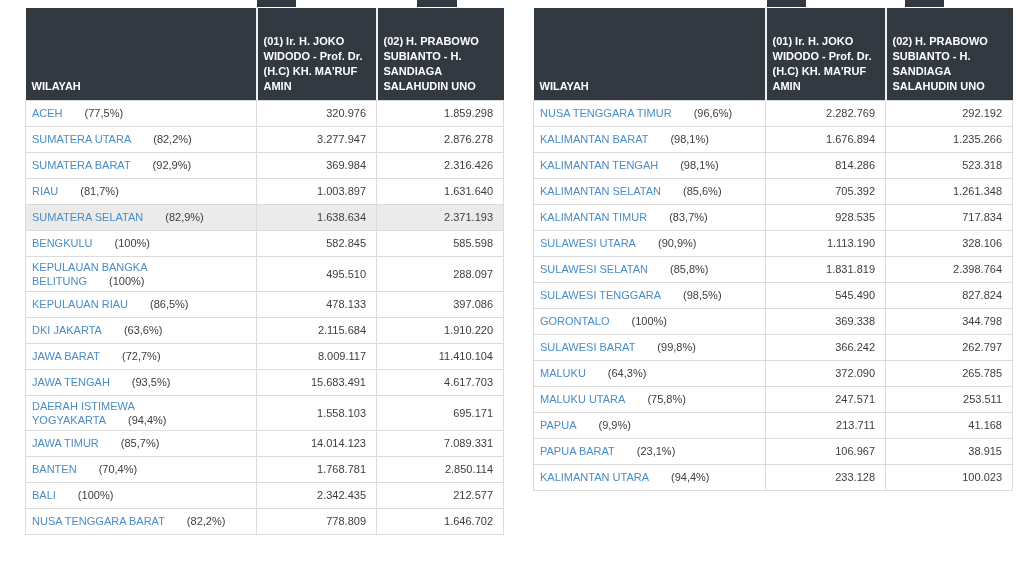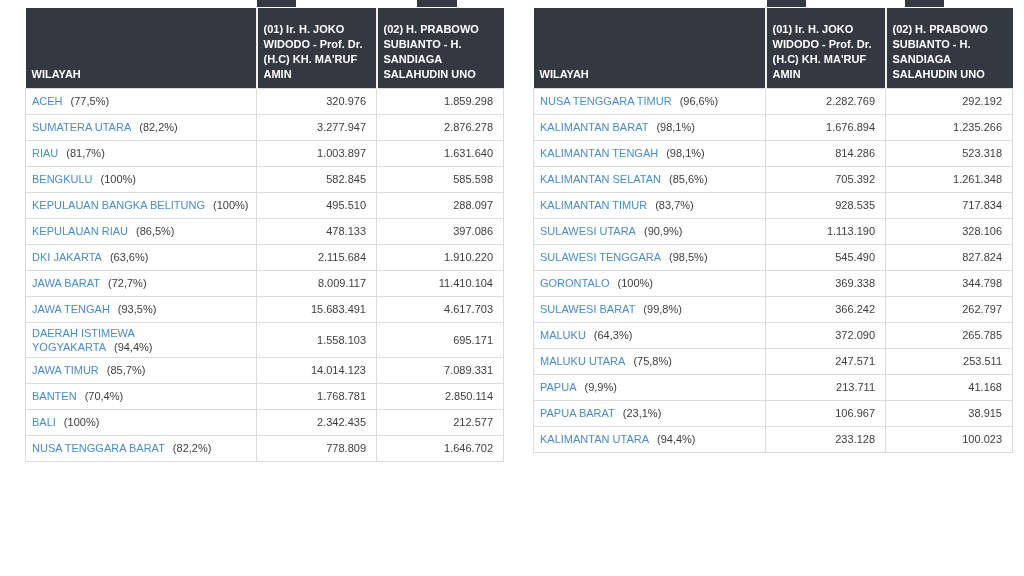--- a/index.html
+++ b/index.html
@@ -16,39 +16,39 @@
   .tbl-wrap.left  { left: 25px;  width: 478px; }
   .tbl-wrap.right { left: 533px; width: 479px; }
 
   table { border-collapse: collapse; table-layout: fixed; width: 100%; }
 
   thead th {
     background: var(--header-bg, #333940);
     color: var(--header-text, #ffffff);
     font-size: 11px; font-weight: bold; text-align: left;
     vertical-align: bottom; line-height: 15px;
-    height: 80px; padding: 5px 6px 6px 6px;
+    height: 92px; padding: 5px 6px 6px 6px;
   }
   thead th + th { border-left: 2px solid #eef0f2; }
 
   tbody td {
     border: 1px solid var(--border, #dcdcdc);
     font-size: 11px; color: var(--text, #3d3d3d);
     height: 26px; padding: 3px 6px; line-height: 14px;
     vertical-align: middle; background: #fff;
     overflow: hidden;
   }
   tbody tr.highlight td { background: var(--row-highlight, #ebebeb); }
 
   td.num { text-align: right; padding-right: 10px; white-space: nowrap; }
 
   a.region-link {
     color: var(--link, #4a8cc7); text-decoration: none; cursor: pointer; text-align: center;
   }
-  .pct { color: var(--text, #3d3d3d); margin-left: 8px; white-space: nowrap; }
+  .pct { color: var(--text, #3d3d3d); margin-left: 22px; white-space: nowrap; }
 
   .artifact {
     position: absolute; top: 0; height: 7px;
     background: var(--header-bg, #333940);
   }
   .artifact.a1 { left: 257px; width: 39px; }
   .artifact.a2 { left: 417px; width: 40px; }
   .artifact.a3 { left: 767px; width: 39px; }
   .artifact.a4 { left: 905px; width: 39px; }
 </style>
@@ -83,28 +83,38 @@
             <td class="num">320.976</td>
             <td class="num">1.859.298</td>
           </tr>
 
           <tr>
             <td><a class="region-link">SUMATERA UTARA</a><span class="pct">(82,2%)</span></td>
             <td class="num">3.277.947</td>
             <td class="num">2.876.278</td>
           </tr>
 
+          <tr>
+            <td><a class="region-link">SUMATERA BARAT</a><span class="pct">(92,9%)</span></td>
+            <td class="num">369.984</td>
+            <td class="num">2.316.426</td>
+          </tr>
 
           <tr>
             <td><a class="region-link">RIAU</a><span class="pct">(81,7%)</span></td>
             <td class="num">1.003.897</td>
             <td class="num">1.631.640</td>
           </tr>
 
 
+          <tr class="highlight">
+            <td><a class="region-link">SUMATERA SELATAN</a><span class="pct">(82,9%)</span></td>
+            <td class="num">1.638.634</td>
+            <td class="num">2.371.193</td>
+          </tr>
 
           <tr>
             <td><a class="region-link">BENGKULU</a><span class="pct">(100%)</span></td>
             <td class="num">582.845</td>
             <td class="num">585.598</td>
           </tr>
 
 
           <tr>
             <td><a class="region-link">KEPULAUAN BANGKA BELITUNG</a><span class="pct">(100%)</span></td>
@@ -215,20 +225,25 @@
             <td class="num">717.834</td>
           </tr>
 
           <tr>
             <td><a class="region-link">SULAWESI UTARA</a><span class="pct">(90,9%)</span></td>
             <td class="num">1.113.190</td>
             <td class="num">328.106</td>
           </tr>
 
 
+          <tr>
+            <td><a class="region-link">SULAWESI SELATAN</a><span class="pct">(85,8%)</span></td>
+            <td class="num">1.831.819</td>
+            <td class="num">2.398.764</td>
+          </tr>
 
           <tr>
             <td><a class="region-link">SULAWESI TENGGARA</a><span class="pct">(98,5%)</span></td>
             <td class="num">545.490</td>
             <td class="num">827.824</td>
           </tr>
 
           <tr>
             <td><a class="region-link">GORONTALO</a><span class="pct">(100%)</span></td>
             <td class="num">369.338</td>

